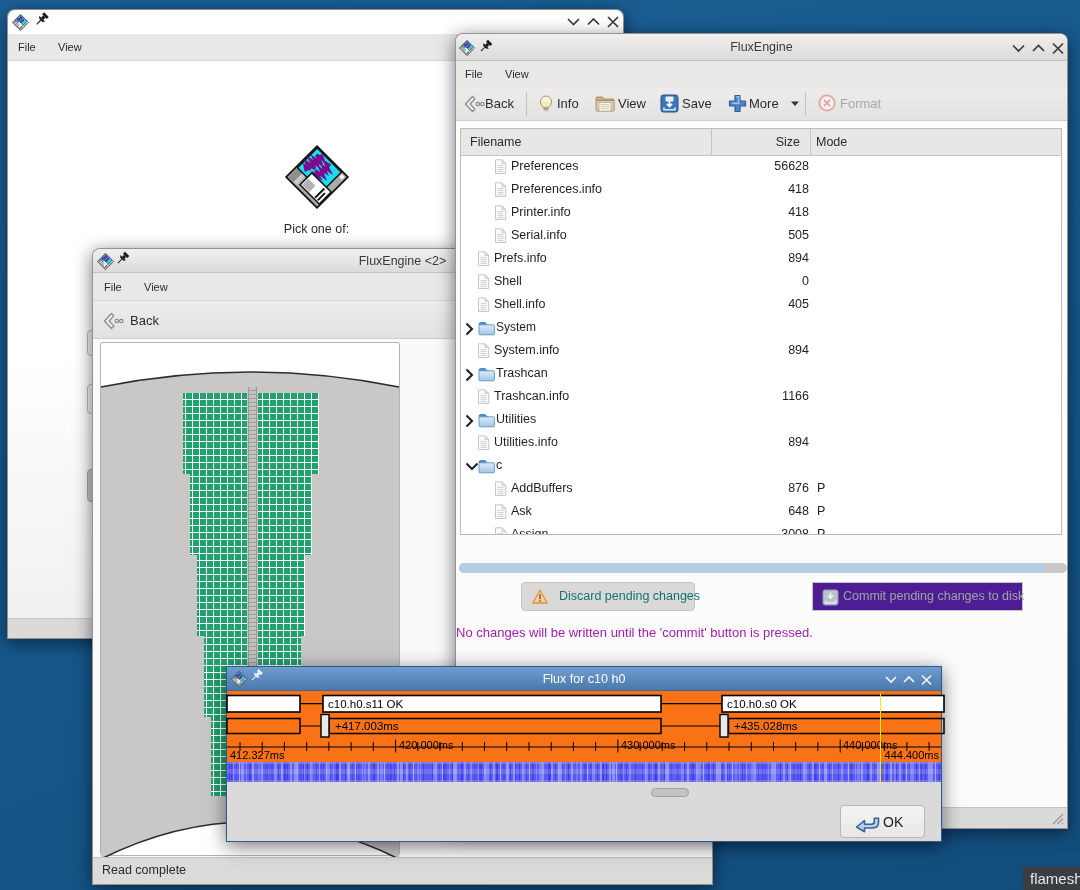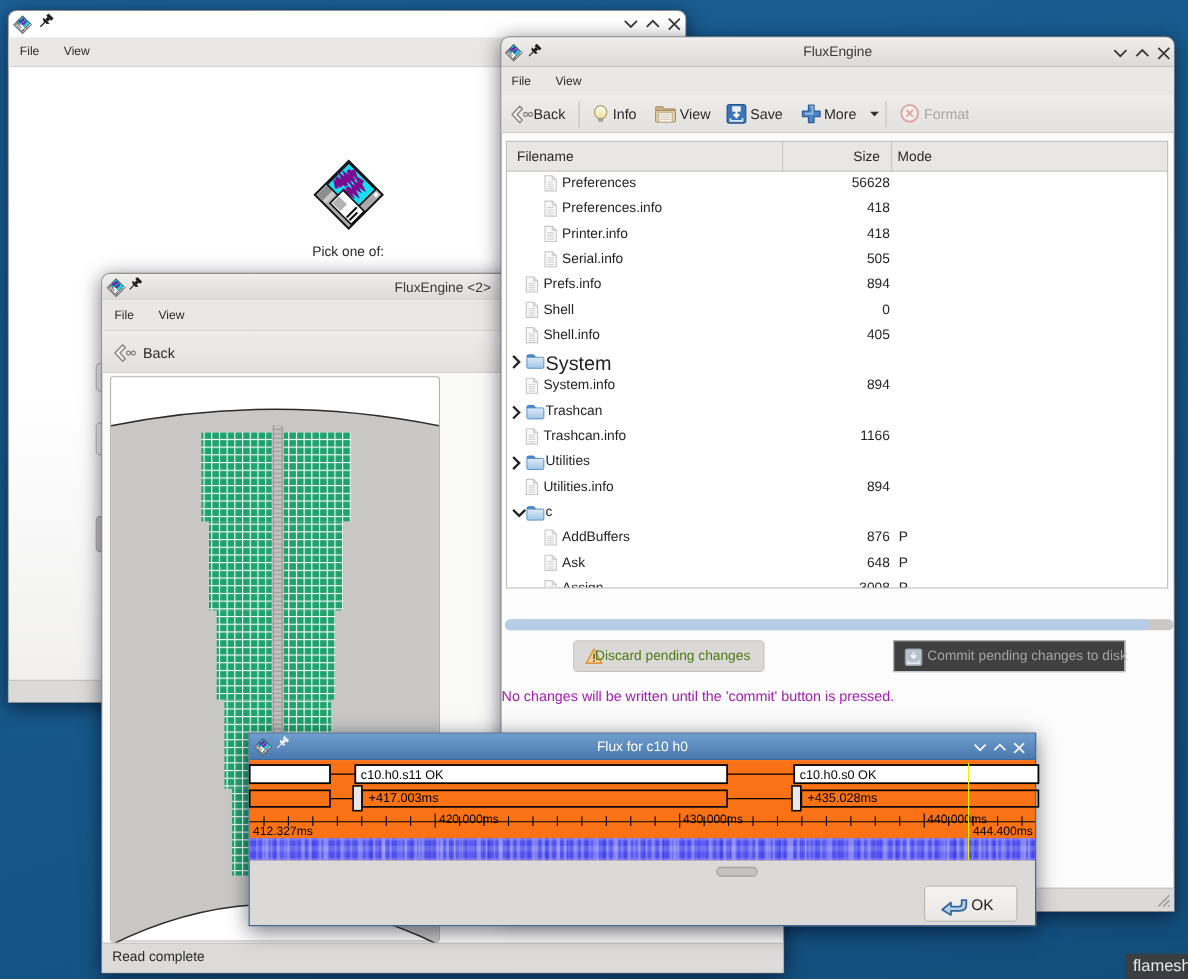--- a/index.html
+++ b/index.html
@@ -307,21 +307,21 @@
         <use href="#doc"></use>
       </svg>
 <div class="txt" style="left:33px;top:168px;font-size:12.5px;color:#1f1f1f">Shell.info</div>
 <div class="txt" style="right:252px;top:168px;font-size:12.5px;color:#1f1f1f">405</div>
 <svg style="left:4px;top:193px" width="14" height="14">
         <use href="#chevR"></use>
       </svg>
 <svg style="left:17px;top:191px" width="17" height="16">
         <use href="#folder"></use>
       </svg>
-<div class="txt" style="left:35px;top:191px;font-size:18px;color:#1f1f1f">System</div>
+<div class="txt" style="left:35px;top:191px;font-size:12px;color:#1f1f1f">System</div>
 <svg style="left:16px;top:214px" width="14" height="16">
         <use href="#doc"></use>
       </svg>
 <div class="txt" style="left:33px;top:214px;font-size:12.5px;color:#1f1f1f">System.info</div>
 <div class="txt" style="right:252px;top:214px;font-size:12.5px;color:#1f1f1f">894</div>
 <svg style="left:4px;top:239px" width="14" height="14">
         <use href="#chevR"></use>
       </svg>
 <svg style="left:17px;top:237px" width="17" height="16">
         <use href="#folder"></use>
@@ -370,23 +370,23 @@
 <div class="txt" style="right:252px;top:398px;font-size:12.5px;color:#1f1f1f">3008</div>
 <div class="txt" style="left:356px;top:398px;font-size:12.5px;color:#1f1f1f">P</div>
 </div>
 <div style="position:absolute;left:3px;top:529px;width:608px;height:10px;border-radius:5px;background:#cbc9c7">
       <div style="position:absolute;left:0;top:0;width:586px;height:10px;border-radius:5px;background:#b5cde7"></div>
     </div>
 <div style="position:absolute;left:65px;top:548px;width:174px;height:29px;background:#dbd9d7;border:1px solid #c6c4c2;border-radius:4px">
 <svg style="left:10px;top:6px" width="17" height="16">
         <use href="#warnic"></use>
       </svg>
-<div class="txt" style="left:19px;top:6px;font-size:12.5px;color:#4d7c0f">Discard pending changes</div>
-    </div>
-<div style="position:absolute;left:356px;top:548px;width:211px;height:29px;background:#404040;border:1px solid #c6c4c2;border-radius:0">
+<div class="txt" style="left:37px;top:6px;font-size:12.5px;color:#0f766e">Discard pending changes</div>
+    </div>
+<div style="position:absolute;left:356px;top:548px;width:211px;height:29px;background:#4c1d95;border:1px solid #c6c4c2;border-radius:0">
 <svg style="left:9px;top:6px" width="18" height="18">
         <use href="#commitic"></use>
       </svg>
 <div class="txt" style="left:30px;top:6px;font-size:12.5px;color:#a5a3a1">Commit pending changes to disk</div>
     </div>
 <div class="txt" style="left:0;width:613px;top:591px;text-align:left;font-size:13px;color:#a21caf">No changes will be written until the 'commit' button is pressed.</div>
 <div style="position:absolute;left:0;bottom:0;width:100%;height:21px;background:#dcdad9;border-top:1px solid #c6c4c2">
 <svg style="right:3px;bottom:3px;position:absolute" width="13" height="13" stroke="#9a9896" stroke-width="1.3">
         <path d="M12,2 L2,12 M12,6.5 L6.5,12 M12,11 L11,12"></path>
       </svg>

